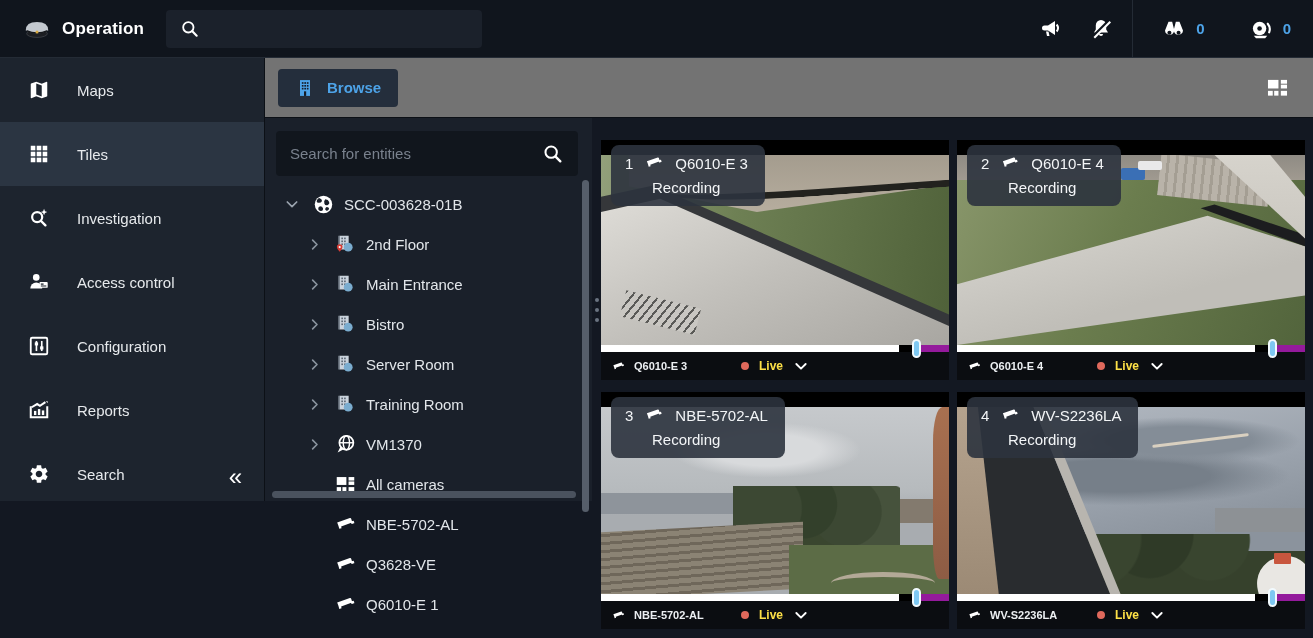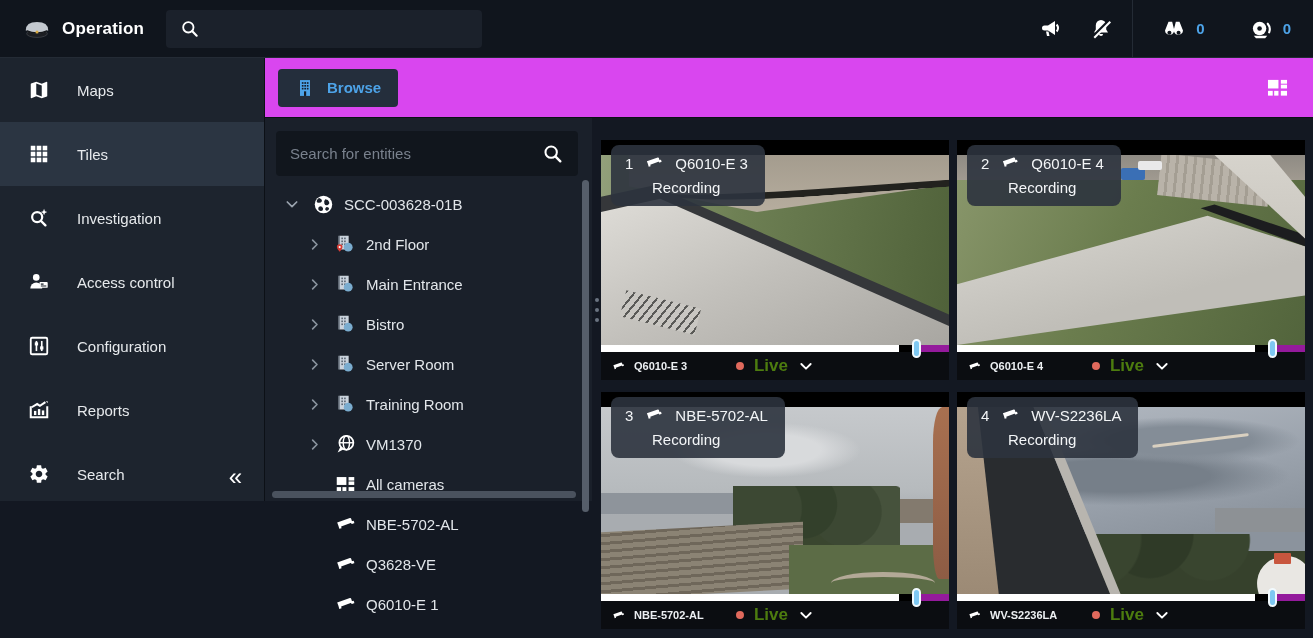--- a/index.html
+++ b/index.html
@@ -22,21 +22,21 @@
   .hcount .num { color:#4da3e8; font-size:15px; font-weight:700; }
 
   
   .main { flex:1; display:flex; min-height:0; }
   .sidebar { flex:0 0 265px; background:#1d242e; border-right:1px solid #0c1016; position:relative; }
   .side-item { height:64px; display:flex; align-items:center; gap:27px; padding-left:28px; font-size:15px; color:#e6e9ec; cursor:pointer; }
   .side-item.selected { background:#2b3542; }
   .collapse { position:absolute; bottom:12px; right:22px; font-size:24px; color:#ffffff; cursor:pointer; line-height:1; }
 
   .content { flex:1; display:flex; flex-direction:column; min-width:0; }
-  .toolbar { flex:0 0 60px; background:#d946ef; border-bottom:1px solid #0c1016; display:flex; align-items:center; padding:0 24px 0 13px; }
+  .toolbar { flex:0 0 60px; background:#737373; border-bottom:1px solid #0c1016; display:flex; align-items:center; padding:0 24px 0 13px; }
   .browse-btn { height:38px; background:#242e3c; border-radius:4px; display:flex; align-items:center; gap:12px; padding:0 17px; cursor:pointer; }
   .browse-btn span { color:#4da3e8; font-size:15px; font-weight:700; }
   .layout-btn { margin-left:auto; cursor:pointer; display:flex; }
 
   .content-body { flex:1; display:flex; min-height:0; }
 
   
   .treepanel { flex:0 0 327px; background:#1a202a; position:relative; padding:13px 14px 0 11px; }
   .tsearch { height:45px; background:#11161d; border-radius:4px; display:flex; align-items:center; padding:0 14px; }
   .tsearch input { flex:1; border:0; outline:0; background:transparent; color:#dfe3e8; font-size:15px; font-family:inherit; }
@@ -66,21 +66,21 @@
   .timeline { flex:0 0 7px; display:flex; position:relative; overflow:visible; z-index:4; }
   .tl-white { width:85.5%; background:#ffffff; }
   .tl-black { width:5%; background:#000000; }
   .tl-magenta { flex:1; background:#941a9c; }
   .tl-playhead { position:absolute; left:89.3%; top:-6px; width:9px; height:19px; background:#7ec8f2; border:2px solid #f2fafe; border-radius:5px; }
 
   .ctrlbar { flex:0 0 28px; background:#0b0d11; display:flex; align-items:center; position:relative; }
   .cam-label { display:flex; align-items:center; gap:8px; padding-left:10px; font-size:11px; font-weight:700; color:#eceff2; }
   .live-group { position:absolute; left:50%; transform:translateX(-50%); display:flex; align-items:center; gap:10px; cursor:pointer; }
   .live-dot { width:8px; height:8px; border-radius:50%; background:#e0695c; }
-  .live-text { color:#4d7c0f; font-size:17px; font-weight:700; }
+  .live-text { color:#fde047; font-size:12px; font-weight:700; }
 
   
   
   .s1-grass { inset:0; background:linear-gradient(100deg,#93a07b 0%,#6e8054 38%,#4f6139 100%); }
   .s1-path { top:0; left:8%; right:0; height:30%; background:linear-gradient(#a49c8e,#b6ad9e); clip-path:polygon(0 0,100% 0,100% 52%,40% 100%,0 55%); }
   .s1-pipe { top:7%; left:16%; right:0; height:15%; border-bottom:7px solid #22221e; border-radius:0 0 0 55%; transform:rotate(-4deg); }
   .s1-frame { inset:0; clip-path:polygon(0 22%,15% 16%,100% 84%,100% 92%,15% 24%,0 31%); background:#35373a; }
   .s1-ledge { inset:0; clip-path:polygon(0 30%,17% 23%,100% 90%,100% 100%,0 100%); background:linear-gradient(155deg,#e0ded9 10%,#c2c0bb 55%,#a8a6a1 100%); }
   .s1-vent { left:6%; bottom:10%; width:22%; height:14%; background:repeating-linear-gradient(115deg,#5a5a57 0 2px,#c9c7c2 2px 7px); transform:rotate(14deg); }
   

